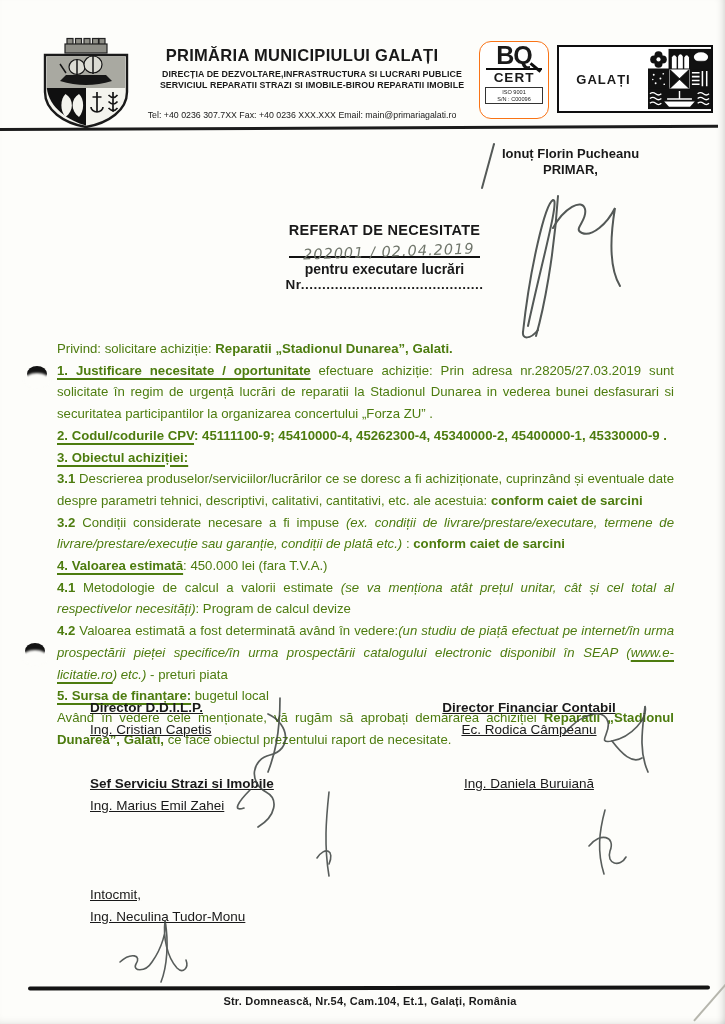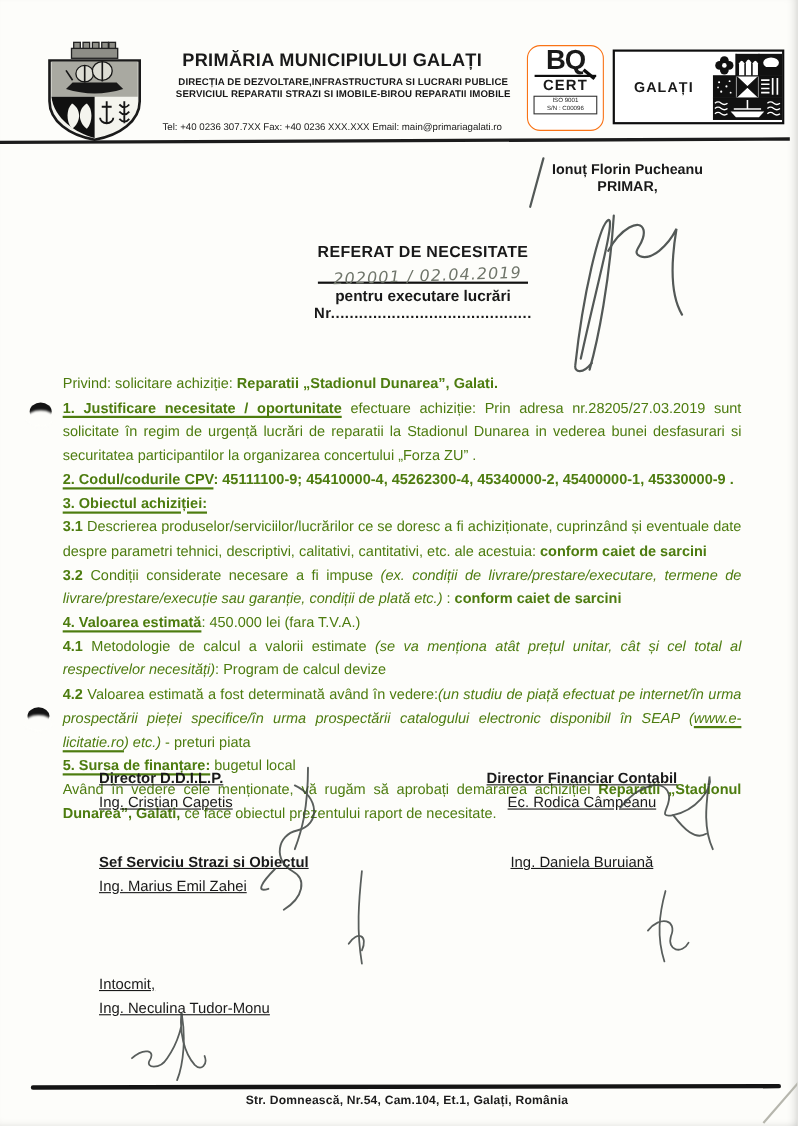--- a/index.html
+++ b/index.html
@@ -210,21 +210,21 @@
 
   <div class="sig-block sb-dir-left">
     <div class="sig-role">Director D.D.I.L.P.</div>
     <div class="sig-name">Ing. Cristian Capetis</div>
   </div>
   <div class="sig-block sb-dir-right">
     <div class="sig-role">Director Financiar Contabil</div>
     <div class="sig-name">Ec. Rodica  Câmpeanu</div>
   </div>
   <div class="sig-block sb-sef-left">
-    <div class="sig-role">Sef Serviciu Strazi si Obiectul</div>
+    <div class="sig-role">Sef Serviciu Strazi si Imobile</div>
     <div class="sig-name">Ing. Marius Emil Zahei</div>
   </div>
   <div class="sig-block sb-birou-right">
     <div class="sig-name">Ing. Daniela Buruiană</div>
   </div>
   <div class="sig-block sb-intocmit">
     <div class="sig-name">Intocmit,</div>
     <div class="sig-name">Ing. Neculina Tudor-Monu</div>
   </div>
 

